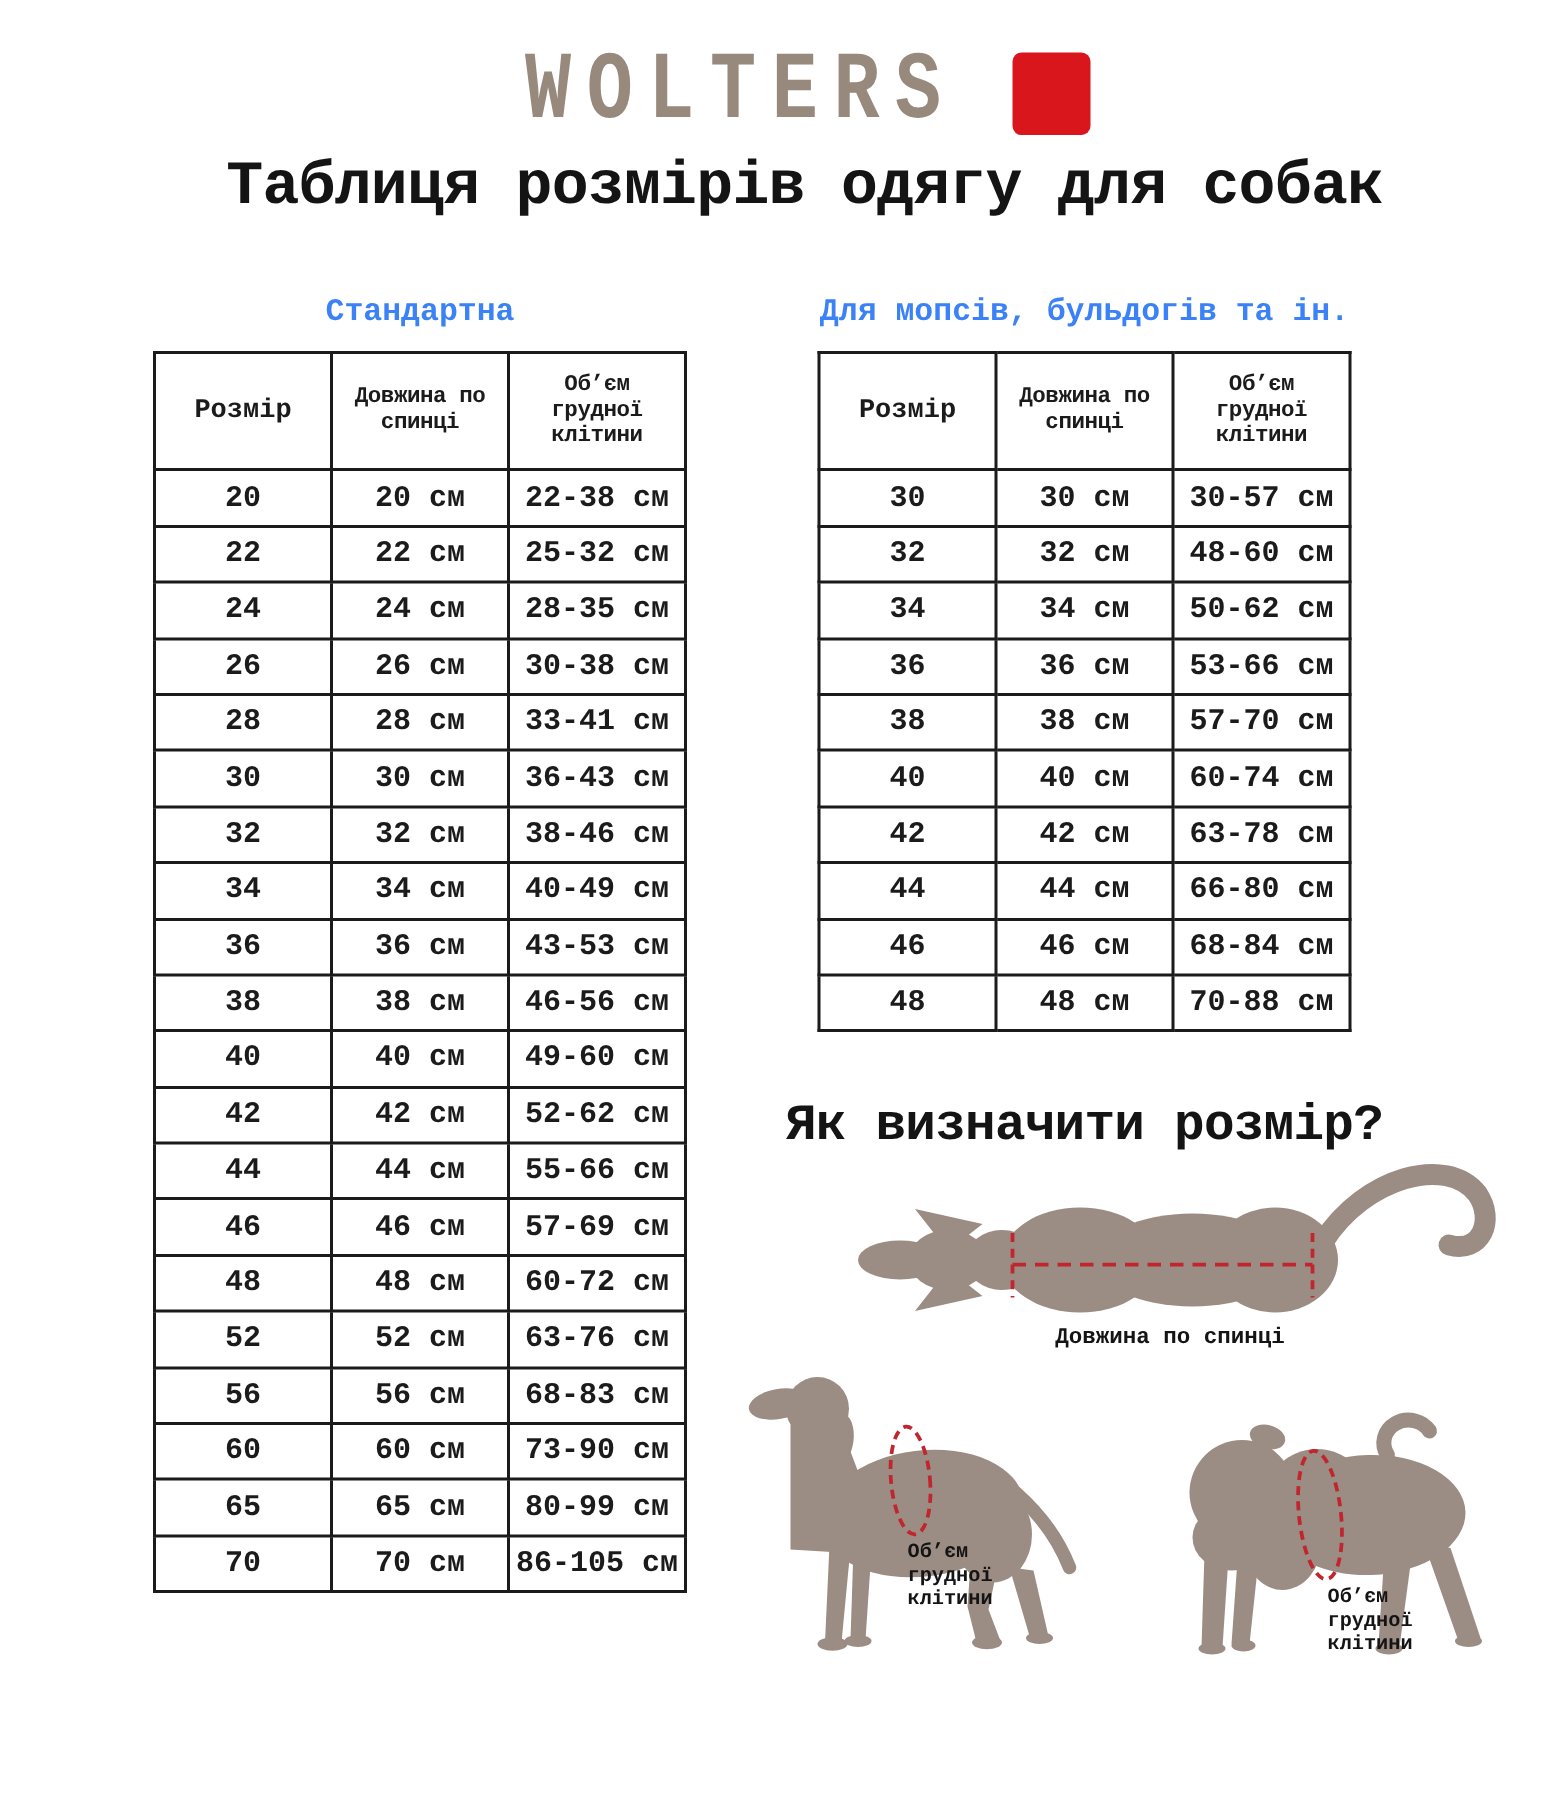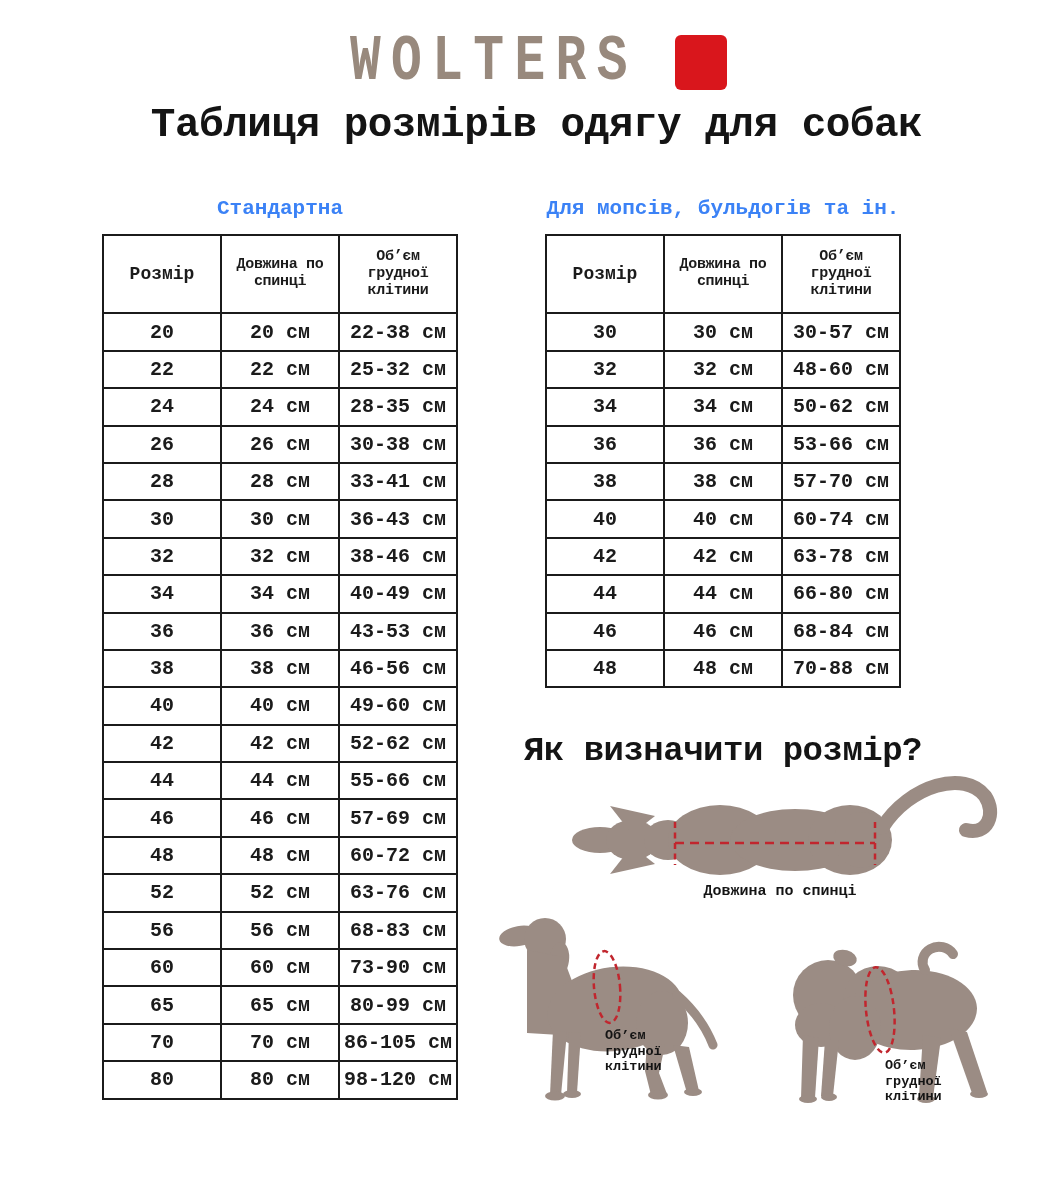--- a/index.html
+++ b/index.html
@@ -247,25 +247,20 @@
           </tr>
           <tr>
             <td>65</td>
             <td>65 см</td>
             <td>80-99 см</td>
           </tr>
           <tr>
             <td>70</td>
             <td>70 см</td>
             <td>86-105 см</td>
-          </tr>
-          <tr>
-            <td>80</td>
-            <td>80 см</td>
-            <td>98-120 см</td>
           </tr>
         </tbody>
       </table>
   </section>
 
   <section class="table-block right">
     <h2 class="table-caption">Для мопсів, бульдогів та ін.</h2>
     <table class="size-table">
         <thead>
           <tr>

